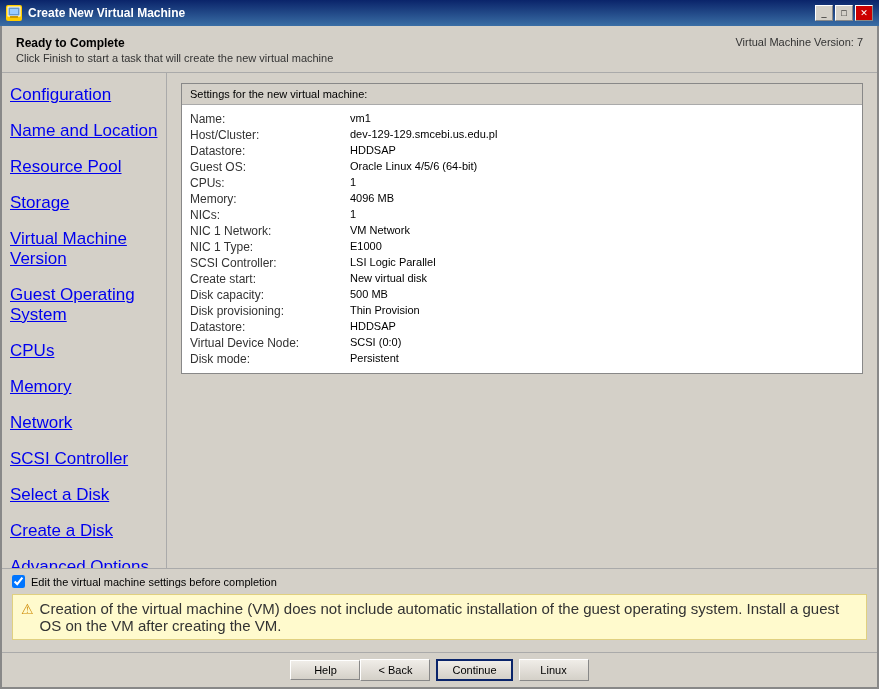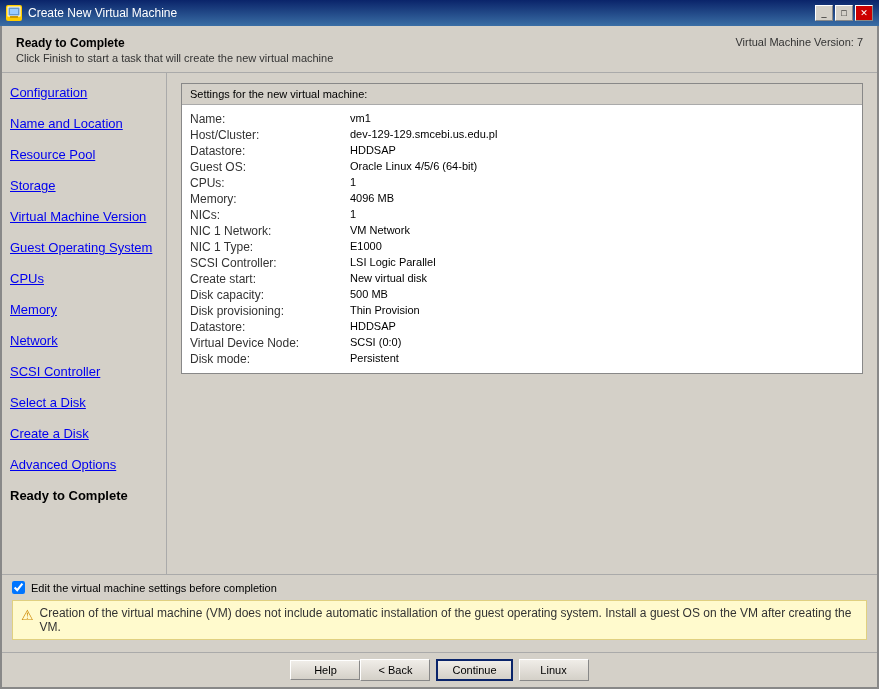--- a/index.html
+++ b/index.html
@@ -32,21 +32,21 @@
       align-items: center;
       justify-content: center;
       font-size: 10px;
       font-weight: bold;
       color: #333;
       flex-shrink: 0;
     }
     .title-bar-text {
       flex: 1;
       font-size: 12px;
-      font-weight: normal;
+      font-weight: bold;
     }
     .title-bar-controls {
       display: flex;
       gap: 2px;
     }
     .title-btn {
       width: 18px;
       height: 16px;
       background: #d4d0c8;
       border: 1px solid #888;
@@ -112,21 +112,21 @@
       flex-shrink: 0;
       border-right: 1px solid #aaa;
       background: #d4d0c8;
     }
     .sidebar-item {
       display: block;
       color: #0000ee;
       text-decoration: underline;
       cursor: pointer;
       padding: 2px 0;
-      font-size: 13px;
+      font-size: 17px;
     }
     .sidebar-item-active {
       color: #000;
       text-decoration: none;
       font-weight: bold;
       cursor: default;
     }
 
     
     .main-content {
@@ -190,21 +190,21 @@
       margin-bottom: 6px;
     }
     .warning-icon {
       margin-right: 6px;
       font-size: 14px;
       color: #cc8800;
       flex-shrink: 0;
       margin-top: 1px;
     }
     .warning-text {
-      font-size: 12px;
+      font-size: 15px;
       color: #333;
     }
 
     
     .footer {
       border-top: 1px solid #aaa;
       padding: 6px 10px;
       display: flex;
       justify-content: center;
       align-items: center;

